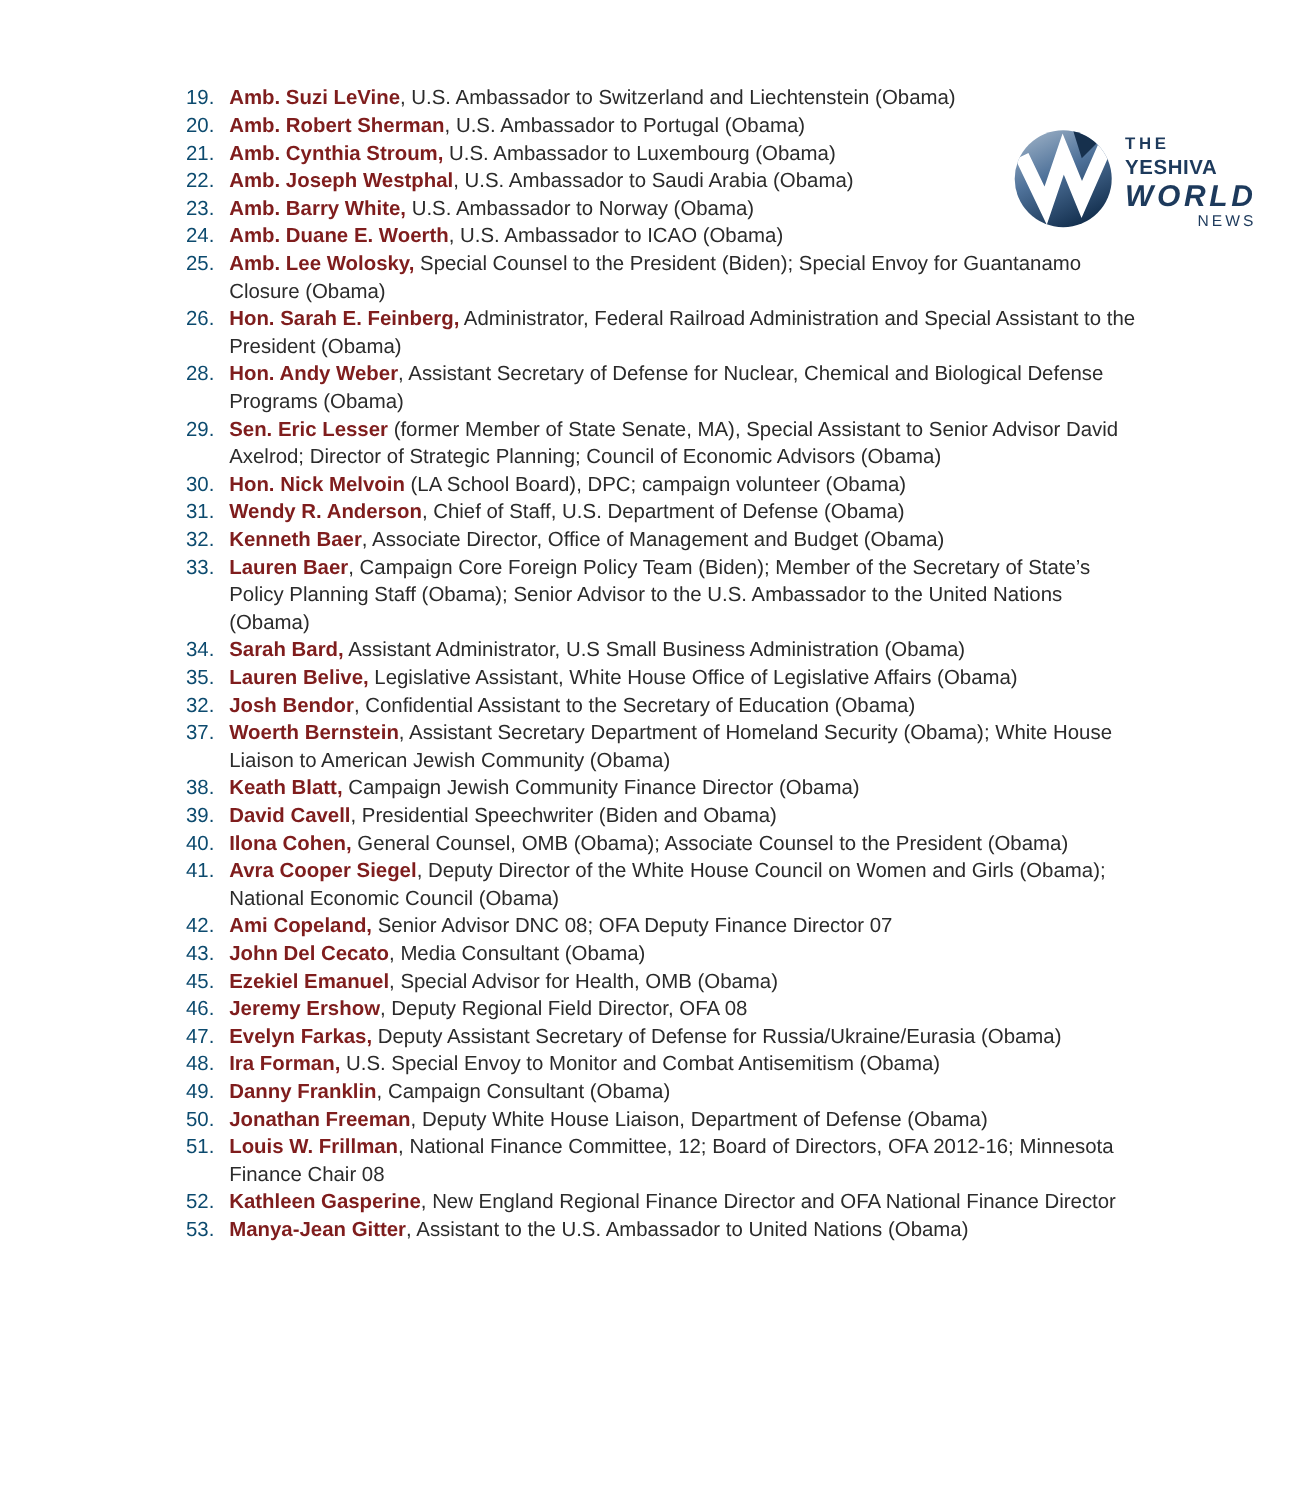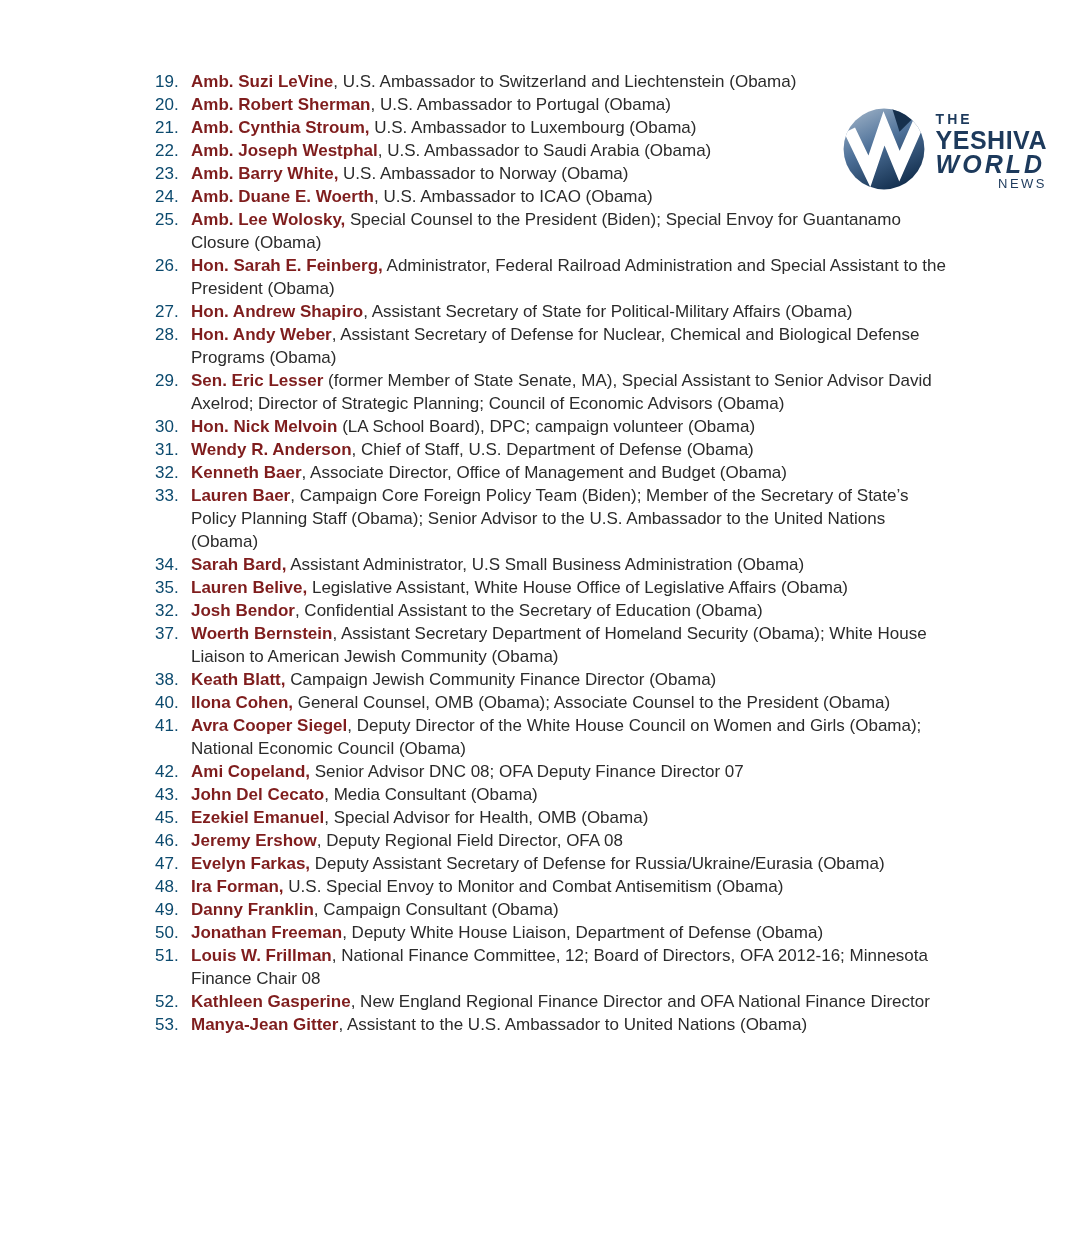--- a/index.html
+++ b/index.html
@@ -59,21 +59,21 @@
     flex-direction: column;
     justify-content: center;
   }
   .t-the {
     font-size: 14px;
     font-weight: 700;
     letter-spacing: 3px;
     line-height: 17px;
   }
   .t-yeshiva {
-    font-size: 25px;
+    font-size: 17px;
     font-weight: 800;
     letter-spacing: 0.5px;
     line-height: 24px;
   }
   .t-world {
     font-size: 25px;
     font-weight: 800;
     letter-spacing: 3px;
     line-height: 24px;
     font-style: italic;
@@ -149,24 +149,20 @@
   <div class="row">
     <span class="num">25.</span>
     <span class="content"><span class="pname">Amb. Lee Wolosky,</span><span> Special Counsel to the President (Biden); Special Envoy for Guantanamo Closure (Obama)</span></span>
   </div>
 
   <div class="row">
     <span class="num">26.</span>
     <span class="content"><span class="pname">Hon. Sarah E. Feinberg,</span><span> Administrator, Federal Railroad Administration and Special Assistant to the President (Obama)</span></span>
   </div>
 
-  <div class="row">
-    <span class="num">27.</span>
-    <span class="content"><span class="pname">Hon. Andrew Shapiro</span><span>, Assistant Secretary of State for Political-Military Affairs (Obama)</span></span>
-  </div>
 
   <div class="row">
     <span class="num">28.</span>
     <span class="content"><span class="pname">Hon. Andy Weber</span><span>, Assistant Secretary of Defense for Nuclear, Chemical and Biological Defense Programs (Obama)</span></span>
   </div>
 
   <div class="row">
     <span class="num">29.</span>
     <span class="content"><span class="pname">Sen. Eric Lesser</span><span> (former Member of State Senate, MA), Special Assistant to Senior Advisor David Axelrod; Director of Strategic Planning; Council of Economic Advisors (Obama)</span></span>
   </div>
@@ -209,20 +205,24 @@
   <div class="row">
     <span class="num">37.</span>
     <span class="content"><span class="pname">Woerth Bernstein</span><span>, Assistant Secretary Department of Homeland Security (Obama); White House Liaison to American Jewish Community (Obama)</span></span>
   </div>
 
   <div class="row">
     <span class="num">38.</span>
     <span class="content"><span class="pname">Keath Blatt,</span><span> Campaign Jewish Community Finance Director (Obama)</span></span>
   </div>
 
+  <div class="row">
+    <span class="num">39.</span>
+    <span class="content"><span class="pname">David Cavell</span><span>, Presidential Speechwriter (Biden and Obama)</span></span>
+  </div>
 
   <div class="row">
     <span class="num">40.</span>
     <span class="content"><span class="pname">Ilona Cohen,</span><span> General Counsel, OMB (Obama); Associate Counsel to the President (Obama)</span></span>
   </div>
 
   <div class="row">
     <span class="num">41.</span>
     <span class="content"><span class="pname">Avra Cooper Siegel</span><span>, Deputy Director of the White House Council on Women and Girls (Obama); National Economic Council (Obama)</span></span>
   </div>

